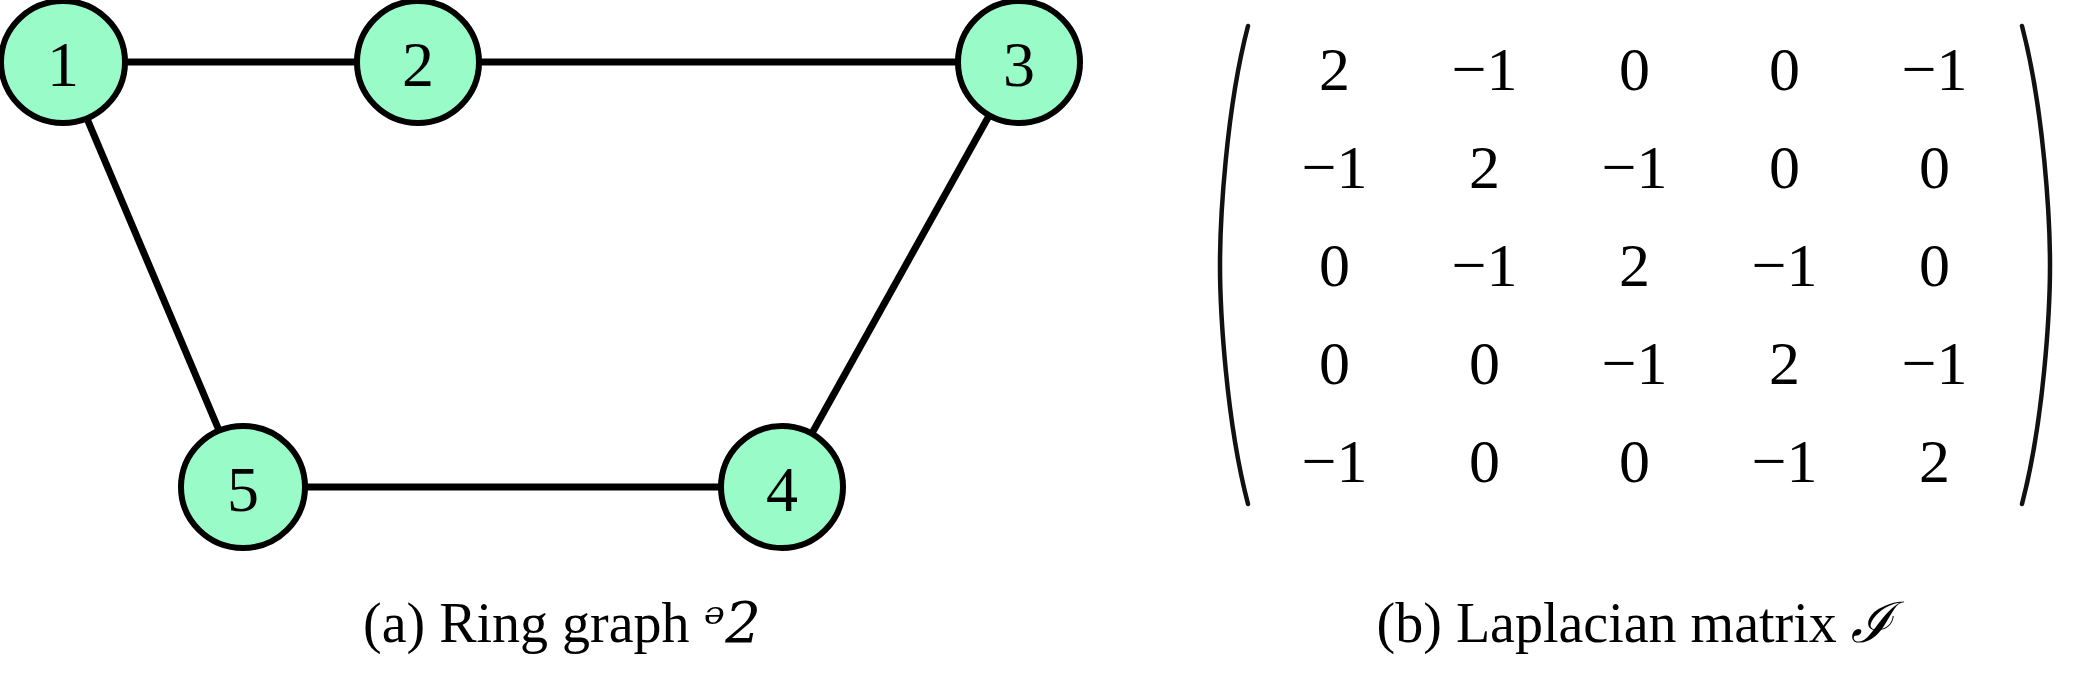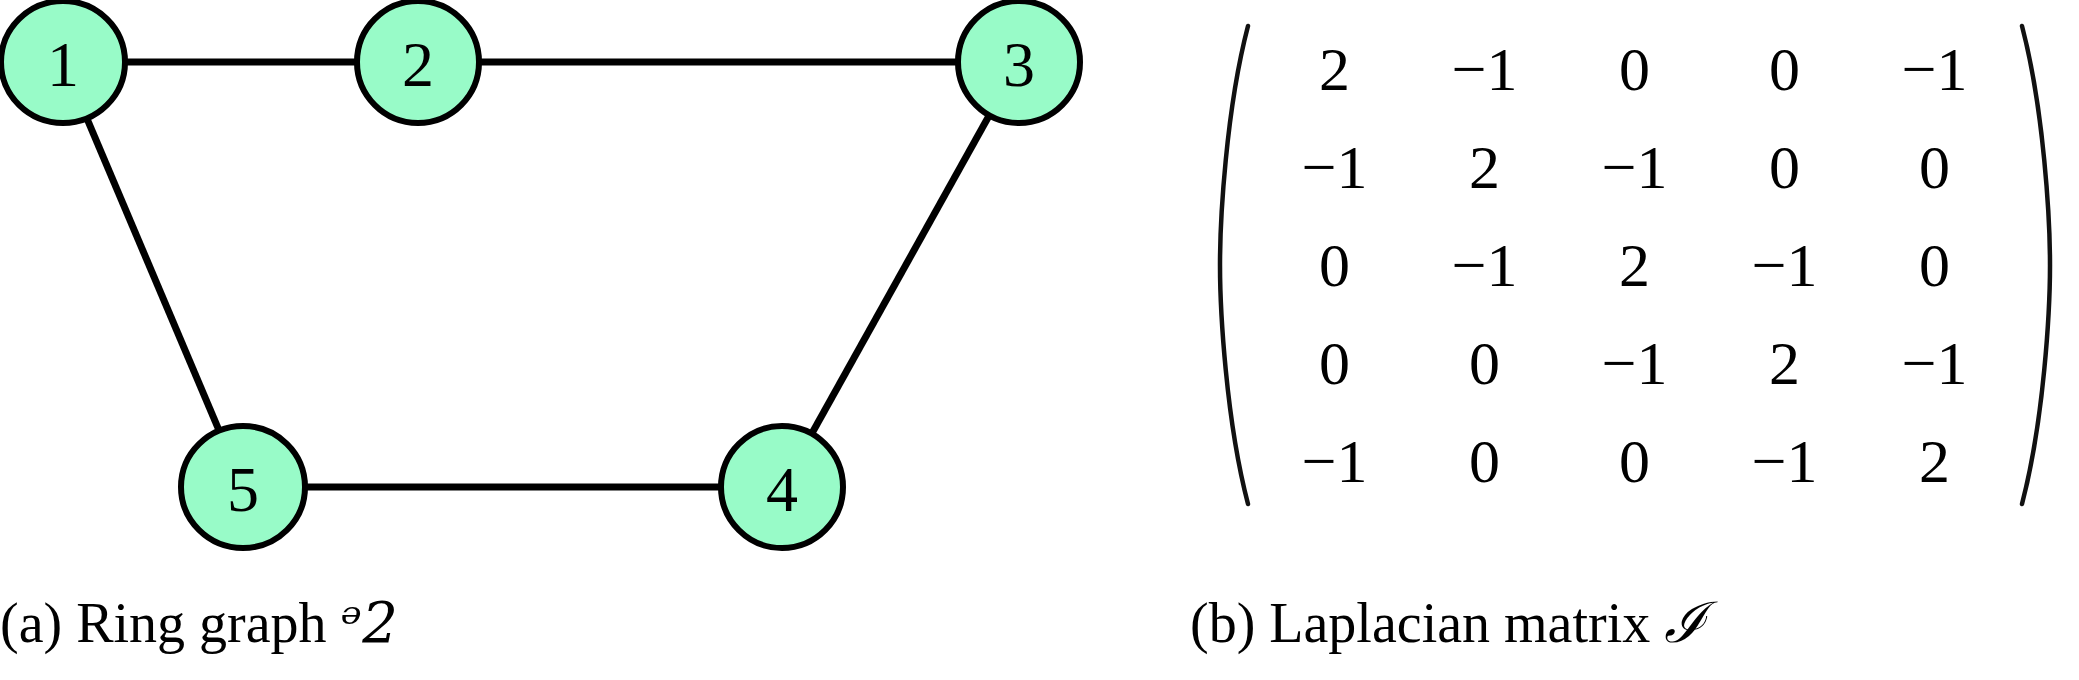--- a/index.html
+++ b/index.html
@@ -85,22 +85,22 @@
   
   .caption {
     position: absolute;
     top: 594px;
     font-family: "Liberation Serif", "DejaVu Serif", serif;
     font-size: 56px;
     line-height: 1.05;
     color: #000000;
     white-space: nowrap;
   }
-  #caption-a { left: 0; width: 1100px; text-align: left; }
-  #caption-b { left: 1190px; width: 889px; }
+  #caption-a { left: 12px; width: 1100px; text-align: center; }
+  #caption-b { left: 1190px; width: 889px; text-align: center; }
   .cal {
     font-family: "DejaVu Serif", "Liberation Serif", serif;
     font-style: italic;
     font-size: 56px;
   }
 </style>
 </head>
 <body>
 
 <div id="page">

